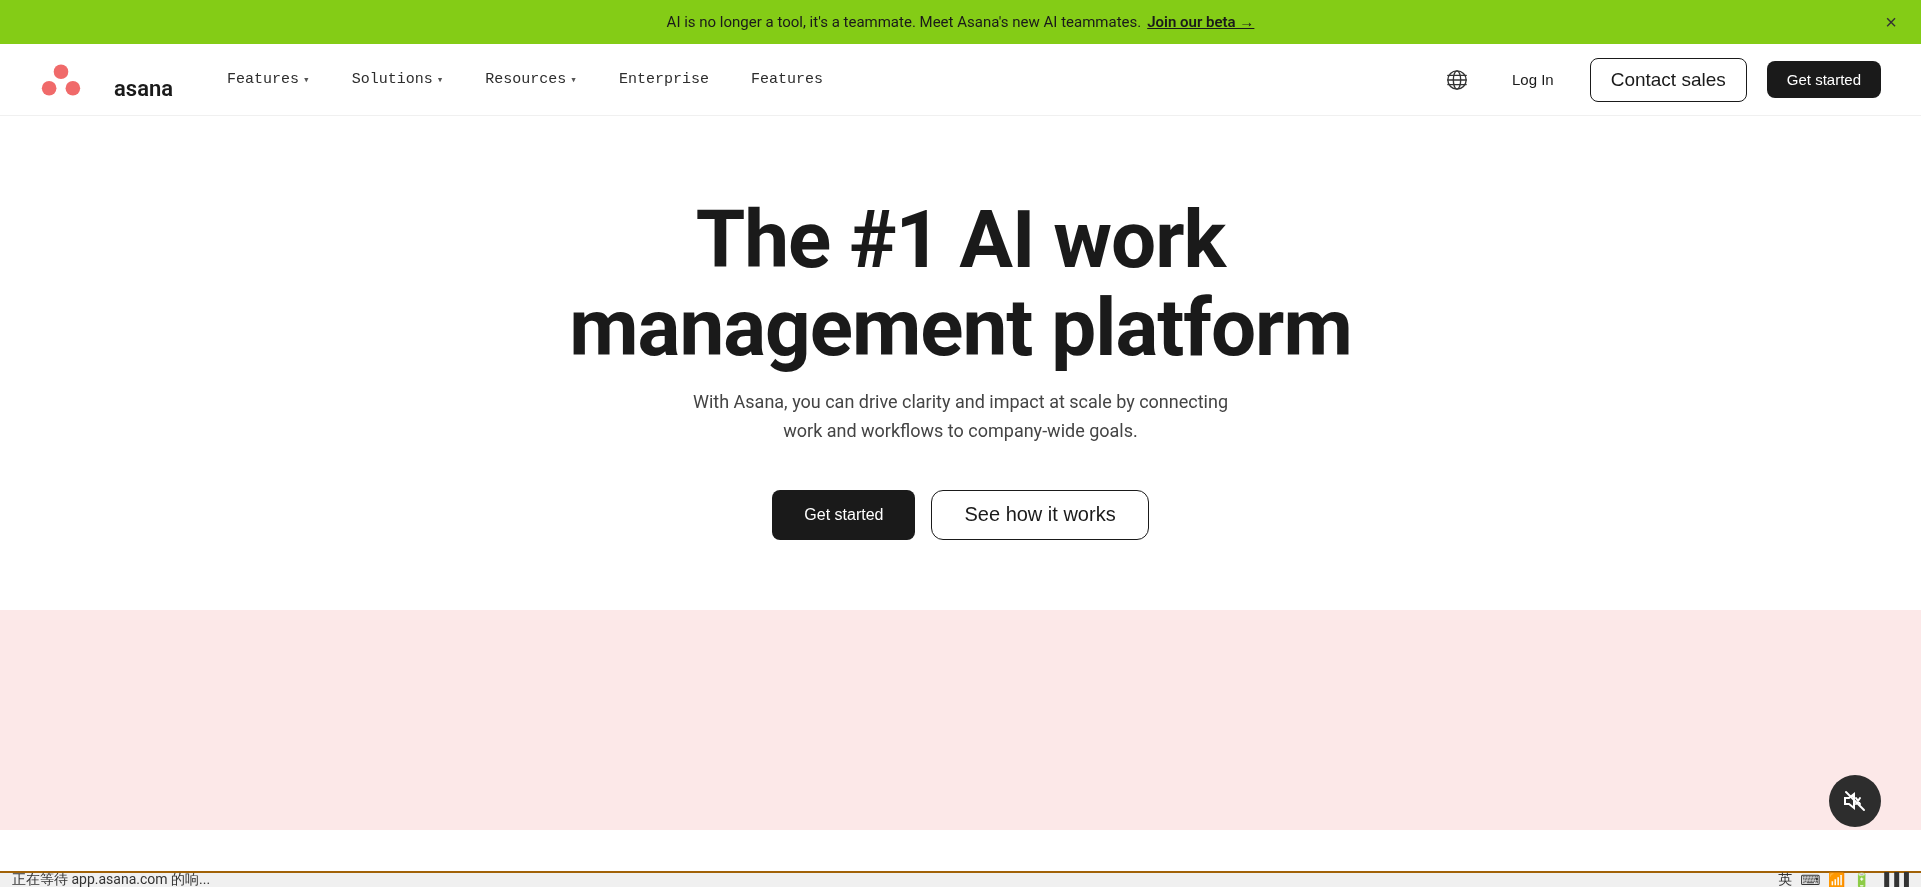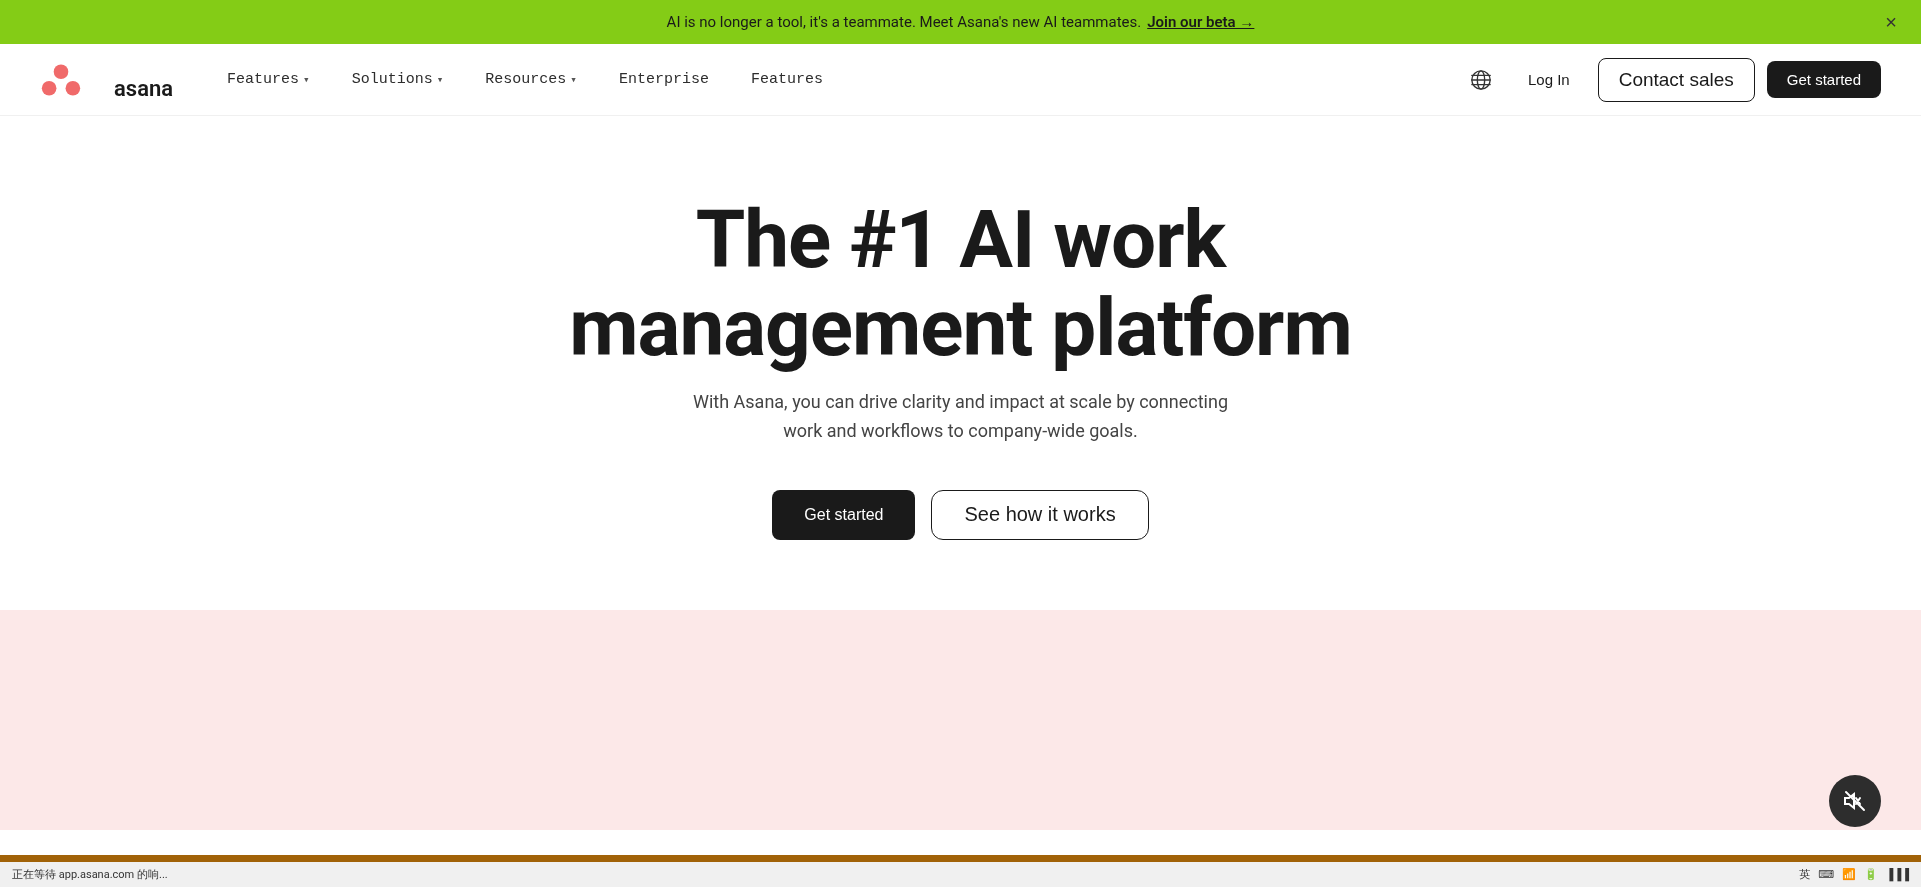--- a/index.html
+++ b/index.html
@@ -104,21 +104,21 @@
     }
 
     .nav-item .chevron {
       font-size: 11px;
       color: #555;
     }
 
     .nav-right {
       display: flex;
       align-items: center;
-      gap: 12px;
+      gap: 20px;
     }
 
     .globe-btn {
       background: none;
       border: none;
       cursor: pointer;
       padding: 8px;
       border-radius: 6px;
       display: flex;
       align-items: center;
@@ -248,30 +248,30 @@
       height: 24px;
       fill: #fff;
     }
 
     
     .status-bar {
       position: fixed;
       bottom: 0;
       left: 0;
       right: 0;
-      height: 32px;
+      height: 16px;
       background: #f0f0f0;
       display: flex;
       align-items: center;
       justify-content: space-between;
       padding: 0 12px;
-      font-size: 11px;
+      font-size: 14px;
       color: #333;
       z-index: 100;
-      border-top: 7px solid #a16207;
+      border-top: 2px solid #a16207;
     }
 
     .status-left {
       display: flex;
       align-items: center;
       gap: 8px;
     }
 
     .status-right {
       display: flex;

